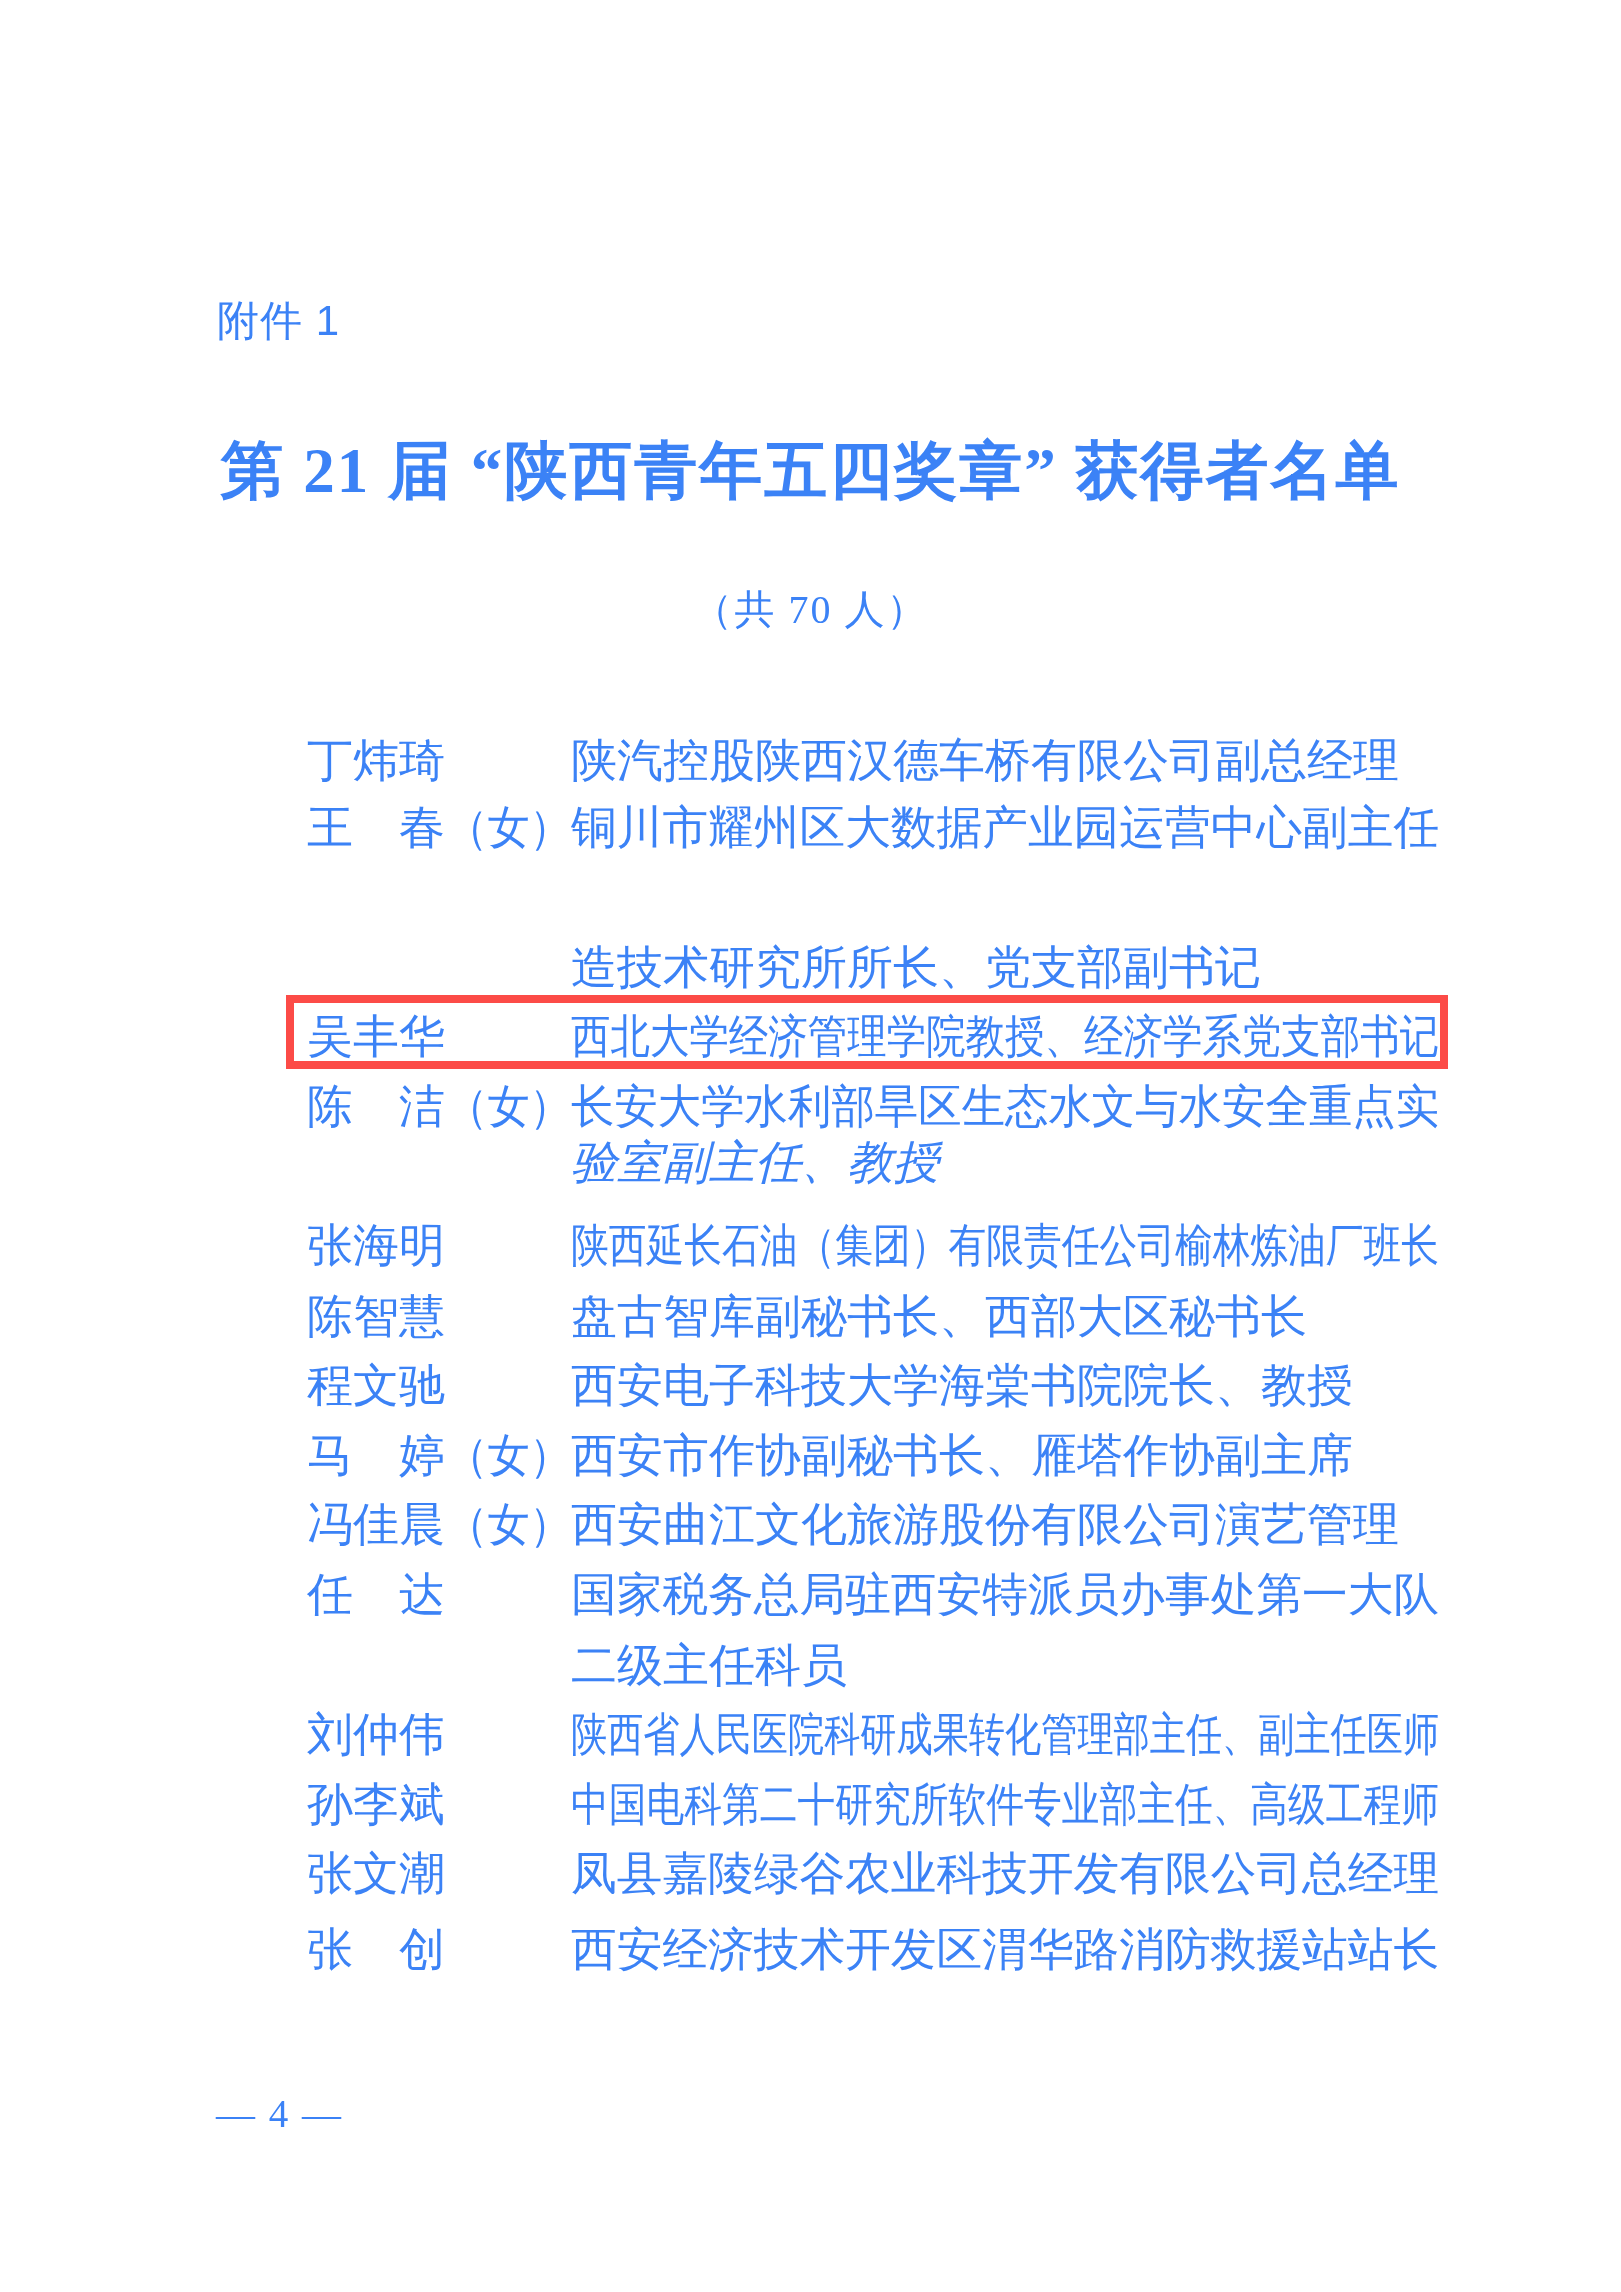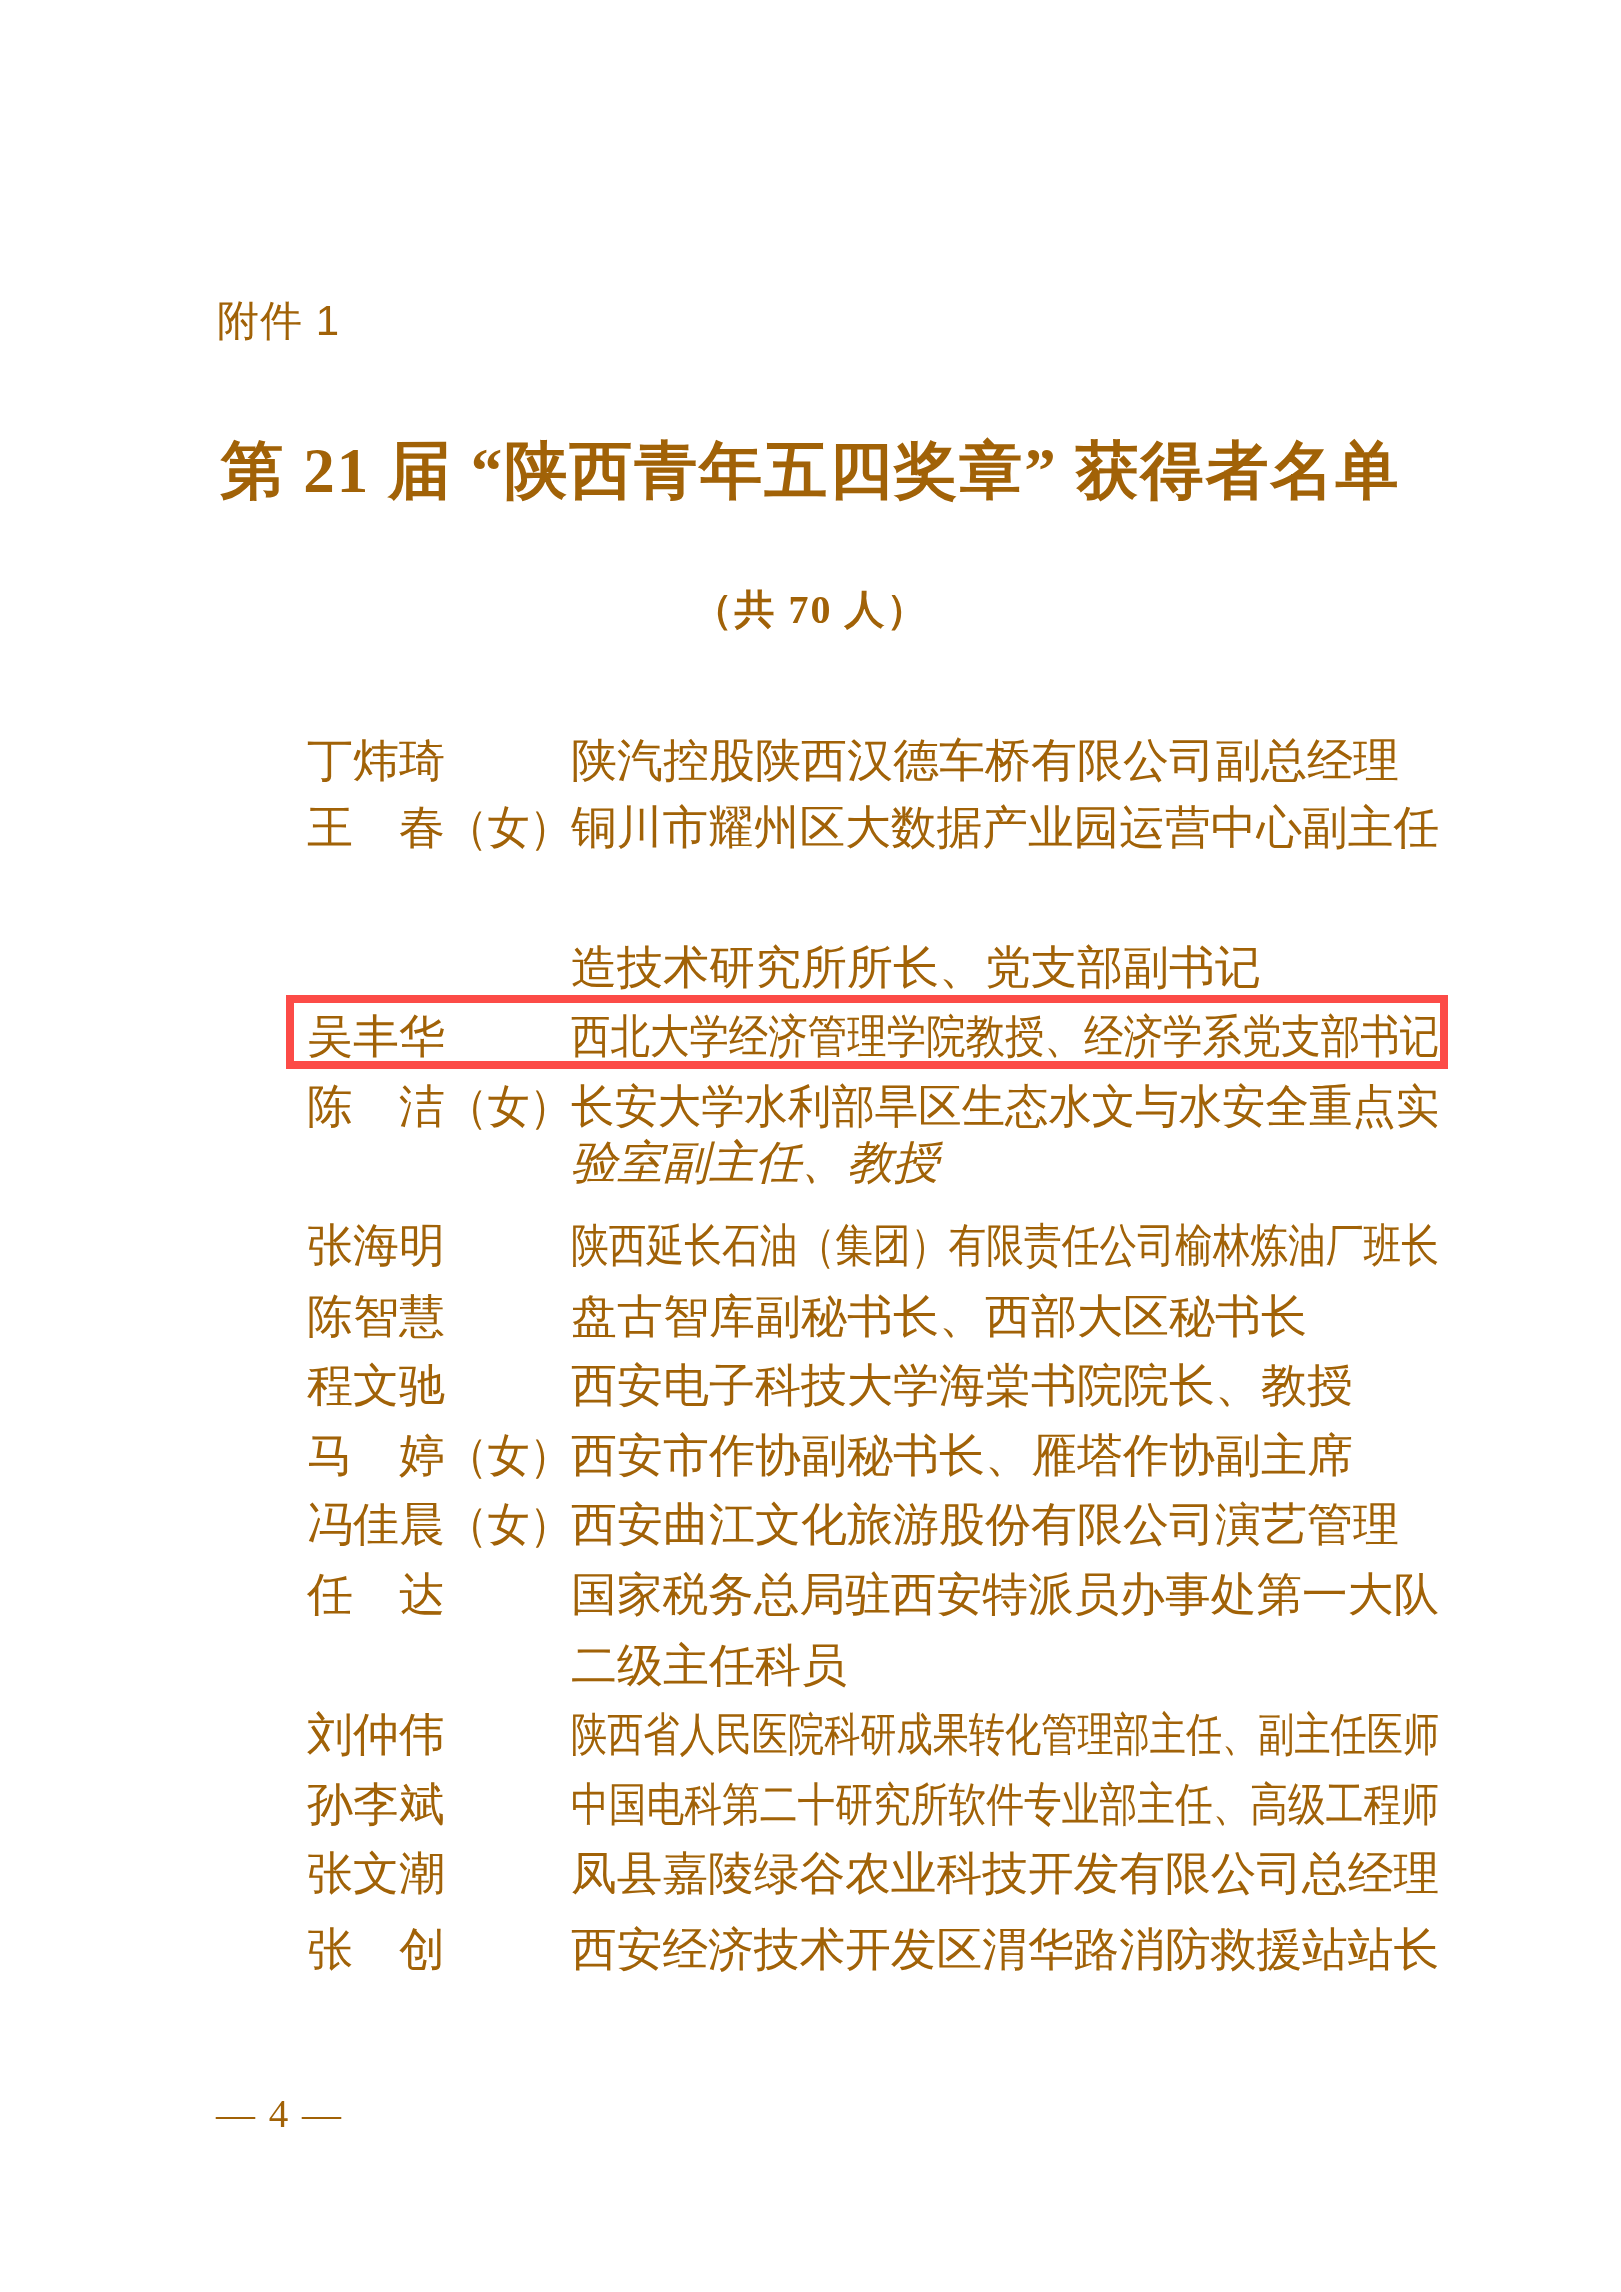--- a/index.html
+++ b/index.html
@@ -1,21 +1,21 @@
 <!DOCTYPE html>
 <html style="--hl: #fc4b47;"><head>
 <meta charset="utf-8">
 <style>
   html, body { margin: 0; padding: 0; background: #ffffff; }
   .page {
     position: relative;
     width: 1621px;
     height: 2293px;
     background: #ffffff;
-    color: #a16207;
+    color: #3b82f6;
     font-family: "Liberation Serif", "DejaVu Serif", serif;
     overflow: hidden;
   }
   .attachment {
     position: absolute;
     left: 217px;
     top: 293px;
     font-family: "Liberation Sans", "DejaVu Sans", sans-serif;
     font-size: 42px;
     letter-spacing: 1px;
@@ -35,21 +35,20 @@
   }
   .subtitle {
     position: absolute;
     left: 0;
     right: 0;
     top: 582px;
     text-align: center;
     font-size: 40px;
     letter-spacing: 2px;
     white-space: nowrap;
-    font-weight: bold;
   }
   .list {
     position: absolute;
     left: 307px;
     top: 723px;
     width: 1137px;
     height: 1274px;
   }
   .row {
     position: absolute;

